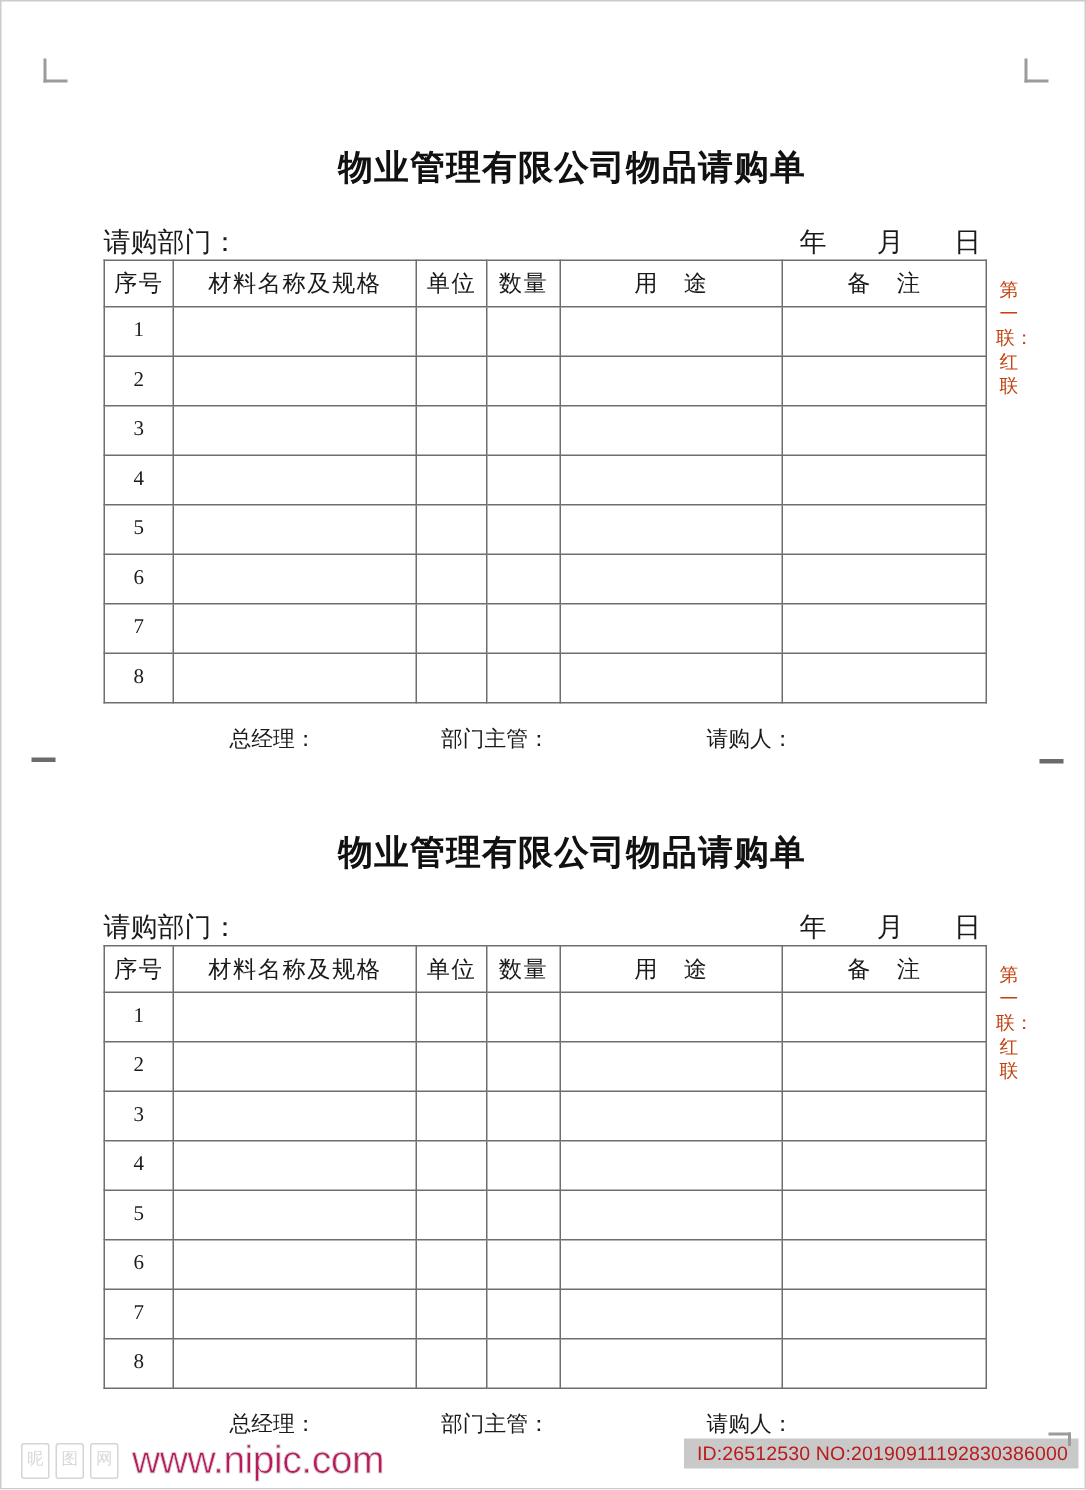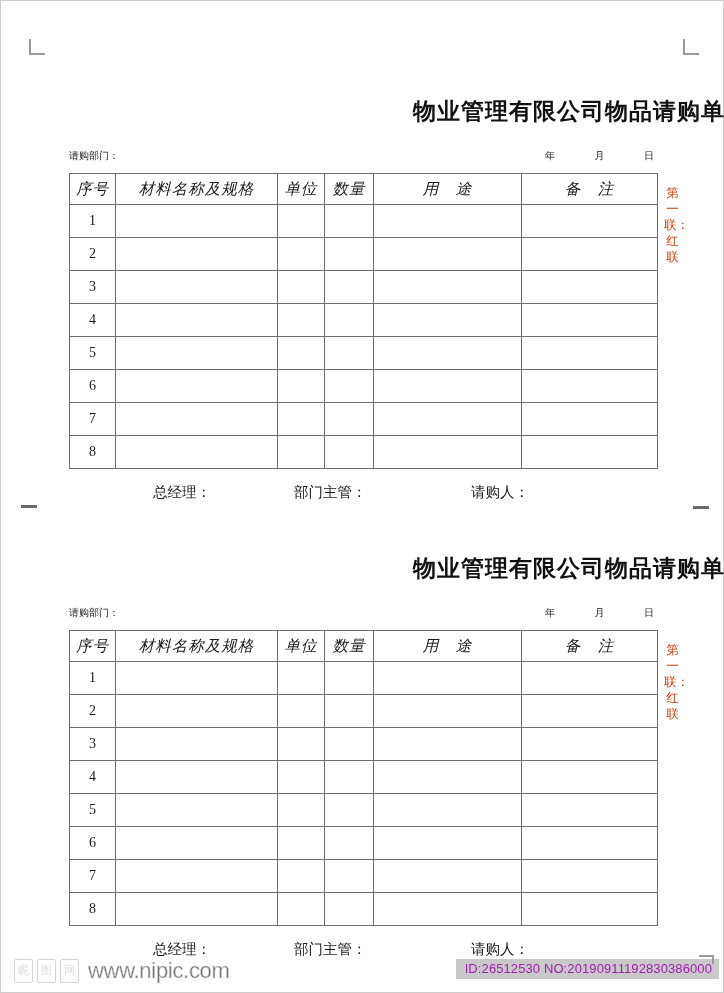--- a/index.html
+++ b/index.html
@@ -43,35 +43,35 @@
   
   .form-block {
     position: absolute;
     left: 0;
     width: 724px;
   }
   .form-block.first  { top: 95px; }
   .form-block.second { top: 552px; }
 
   .form-title {
-    text-align: right;
+    text-align: center;
     font-size: 23px;
     font-weight: bold;
     letter-spacing: 1px;
     font-family: "Liberation Serif", "DejaVu Serif", serif;
     color: #111111;
     margin: 0 0 22px 0;
     padding-left: 37px;
   }
 
   .meta-row {
     position: relative;
     margin: 0 68px 4px 68px;
     height: 20px;
-    font-size: 10px;
+    font-size: 18px;
     color: #1a1a1a;
   }
   .meta-dept {
     position: absolute;
     left: 0;
     top: 0;
     white-space: nowrap;
   }
   .meta-date {
     position: absolute;
@@ -100,21 +100,20 @@
     font-weight: normal;
     font-size: 15px;
     text-align: center;
     color: #1a1a1a;
     font-family: "Liberation Serif", "DejaVu Serif", serif;
   }
   table.req-table th {
     height: 30px;
     font-size: 15.5px;
     letter-spacing: 1px;
-    font-style: italic;
   }
   table.req-table td {
     height: 32px;
   }
   table.req-table td.idx {
     font-size: 14px;
     font-family: "Liberation Serif", "DejaVu Serif", serif;
   }
   
   col.c-idx    { width: 46px; }
@@ -171,32 +170,32 @@
     border: 1.5px solid #d5d5d5;
     border-radius: 2px;
     font-size: 11px;
     line-height: 20px;
     text-align: center;
     color: #d9d9d9;
     font-family: "Liberation Serif", "DejaVu Serif", serif;
   }
   .wm-url {
     margin-left: 5px;
-    font-size: 22px;
-    color: #737373;
+    font-size: 26px;
+    color: #be185d;
     font-family: "Liberation Sans", sans-serif;
     letter-spacing: -0.3px;
     -webkit-text-stroke: 0.6px #d8d8d8;
   }
   .wm-id {
     position: absolute;
     right: 6px;
     top: 9px;
     background: #c9c9c9;
-    color: #a21caf;
+    color: #b91c1c;
     font-size: 13px;
     padding: 2px 7px 3px 9px;
     font-family: "Liberation Sans", sans-serif;
     letter-spacing: 0.1px;
     white-space: nowrap;
   }
   .wm-corner {
     position: absolute;
     right: 11px;
     top: 5px;

